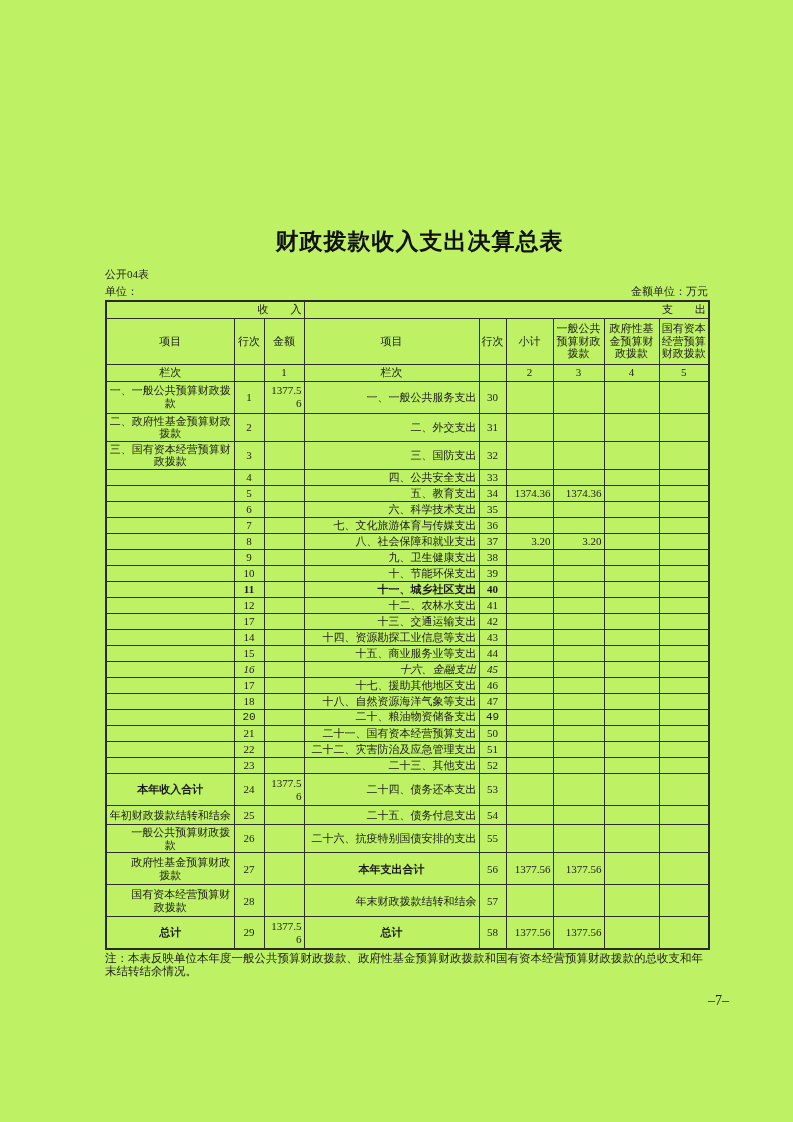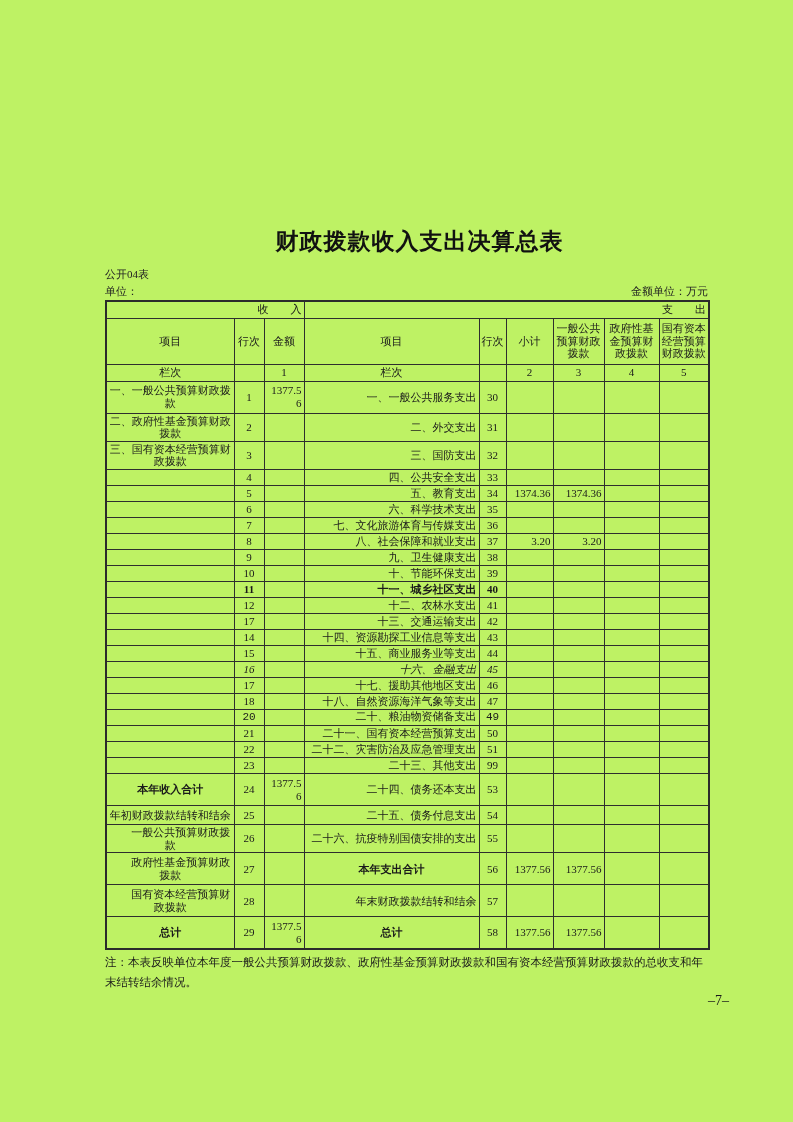--- a/index.html
+++ b/index.html
@@ -63,21 +63,21 @@
   td.ei{text-align:right;font-size:11px;}
   td.amt{
     text-align:right;
     word-break:break-all;
     font-size:11.5px;
     font-family:"Liberation Serif",serif;
   }
   td.thickL{border-left:2px solid #2b2b2b;}
   .note{
     font-size:11.5px;
-    line-height:20px;
+    line-height:13px;
     margin-top:2px;
     color:#1a1a1a;
     text-align:left;
   }
   .page-number{
     position:absolute;
     top:993px;right:100px;
     font-size:14px;
     color:#1a1a1a;
   }
@@ -367,21 +367,21 @@
             <td class="amt"></td>
             <td class="amt"></td>
             <td class="amt"></td>
             <td class="amt"></td>
           </tr>
           <tr style="height: 16px;">
             <td class="ii"></td>
             <td class="c">23</td>
             <td class="amt"></td>
             <td class="ei thickL">二十三、其他支出</td>
-            <td class="c">99</td>
+            <td class="c">52</td>
             <td class="amt"></td>
             <td class="amt"></td>
             <td class="amt"></td>
             <td class="amt"></td>
           </tr>
           <tr style="height: 32px;">
             <td class="b">本年收入合计</td>
             <td class="c">24</td>
             <td class="amt">1377.56</td>
             <td class="ei thickL">二十四、债务还本支出</td>

